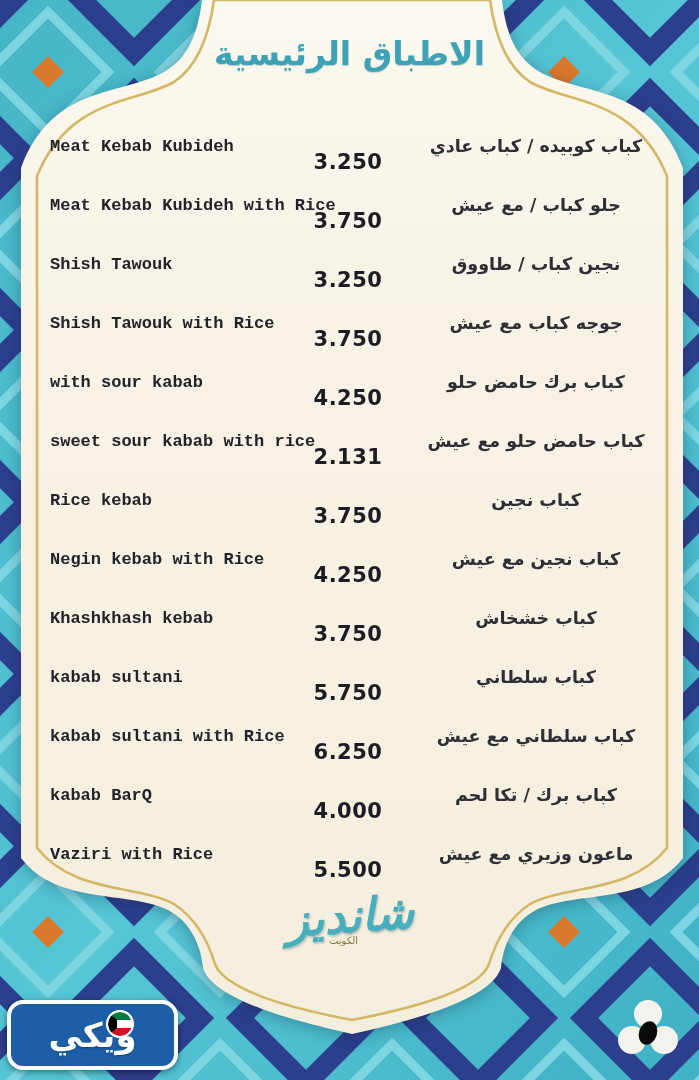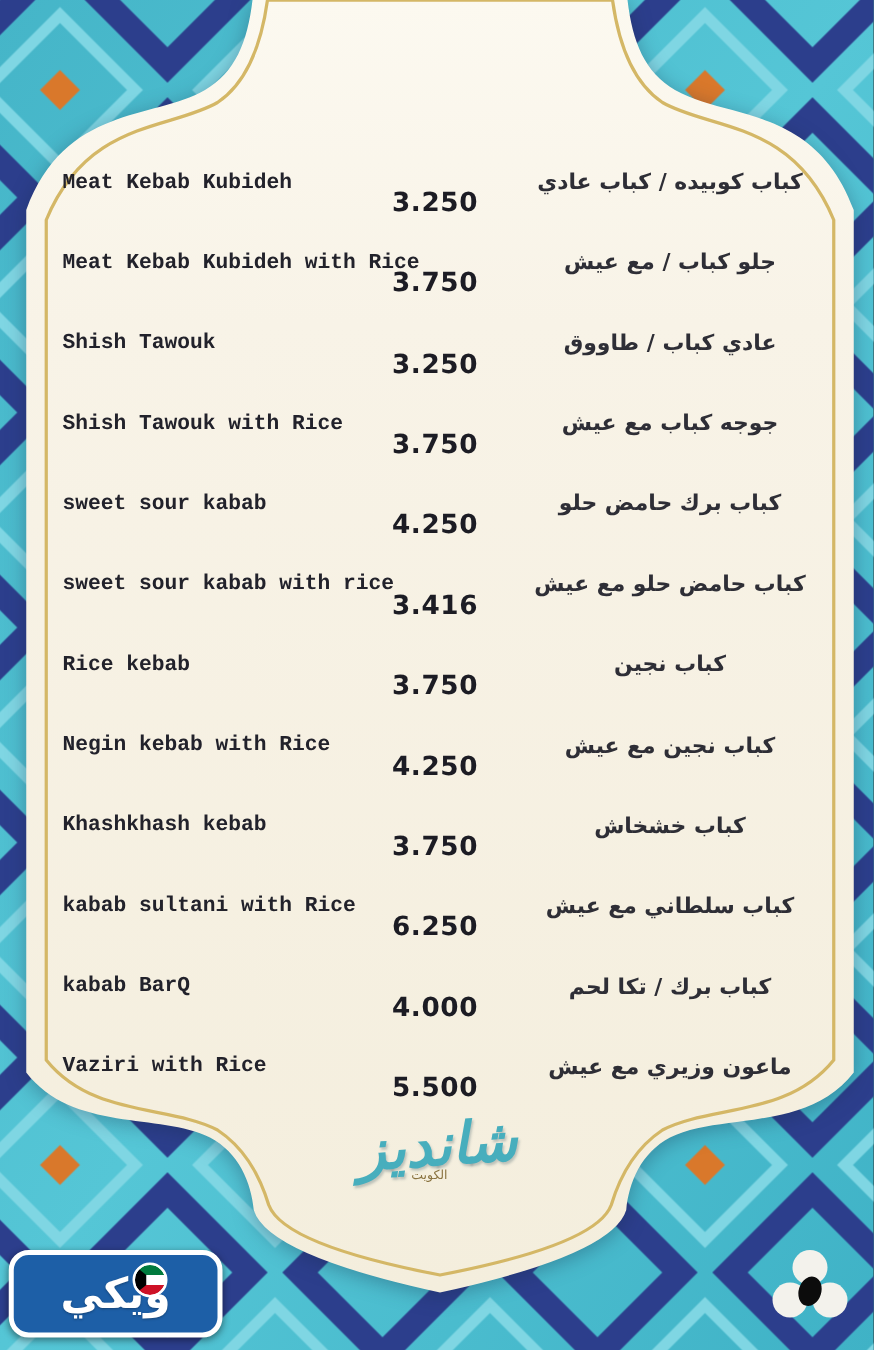--- a/index.html
+++ b/index.html
@@ -113,55 +113,56 @@
          C 506,920 495,944 489,964
          Q 477,996 352,1020
          Q 227,996 215,964
          C 209,944 198,920 174,904
          C 136,884 74,894 37,848
          L 37,176
          C 70,96 136,104 174,82
          C 198,66 209,36 214,0 Z" fill="none" stroke="#d4b766" stroke-width="2.6"></path>
   </svg>
 
+  <div class="title">الاطباق الرئيسية</div>
 
   <div class="rows">
     <div class="row">
       <span class="en">Meat Kebab Kubideh</span>
       <span class="price">3.250</span>
       <span class="ar" dir="rtl">كباب كوبيده / كباب عادي</span>
     </div>
 
     <div class="row">
       <span class="en small">Meat Kebab Kubideh with Rice</span>
       <span class="price">3.750</span>
       <span class="ar" dir="rtl">جلو كباب / مع عيش</span>
     </div>
 
     <div class="row">
       <span class="en">Shish Tawouk</span>
       <span class="price">3.250</span>
-      <span class="ar" dir="rtl">عادي كباب / طاووق</span>
+      <span class="ar" dir="rtl">نجين كباب / طاووق</span>
     </div>
 
     <div class="row">
       <span class="en">Shish Tawouk with Rice</span>
       <span class="price">3.750</span>
       <span class="ar" dir="rtl">جوجه كباب مع عيش</span>
     </div>
 
     <div class="row">
-      <span class="en">sweet sour kabab</span>
+      <span class="en">with sour kabab</span>
       <span class="price">4.250</span>
       <span class="ar" dir="rtl">كباب برك حامض حلو</span>
     </div>
 
     <div class="row">
       <span class="en">sweet sour kabab with rice</span>
-      <span class="price">3.416</span>
+      <span class="price">2.131</span>
       <span class="ar" dir="rtl">كباب حامض حلو مع عيش</span>
     </div>
 
     <div class="row">
       <span class="en">Rice kebab</span>
       <span class="price">3.750</span>
       <span class="ar" dir="rtl">كباب نجين</span>
     </div>
 
     <div class="row">
@@ -169,20 +170,25 @@
       <span class="price">4.250</span>
       <span class="ar" dir="rtl">كباب نجين مع عيش</span>
     </div>
 
     <div class="row">
       <span class="en">Khashkhash kebab</span>
       <span class="price">3.750</span>
       <span class="ar" dir="rtl">كباب خشخاش</span>
     </div>
 
+    <div class="row">
+      <span class="en">kabab sultani</span>
+      <span class="price">5.750</span>
+      <span class="ar" dir="rtl">كباب سلطاني</span>
+    </div>
 
     <div class="row">
       <span class="en">kabab sultani with Rice</span>
       <span class="price">6.250</span>
       <span class="ar" dir="rtl">كباب سلطاني مع عيش</span>
     </div>
 
     <div class="row">
       <span class="en">kabab BarQ</span>
       <span class="price">4.000</span>

